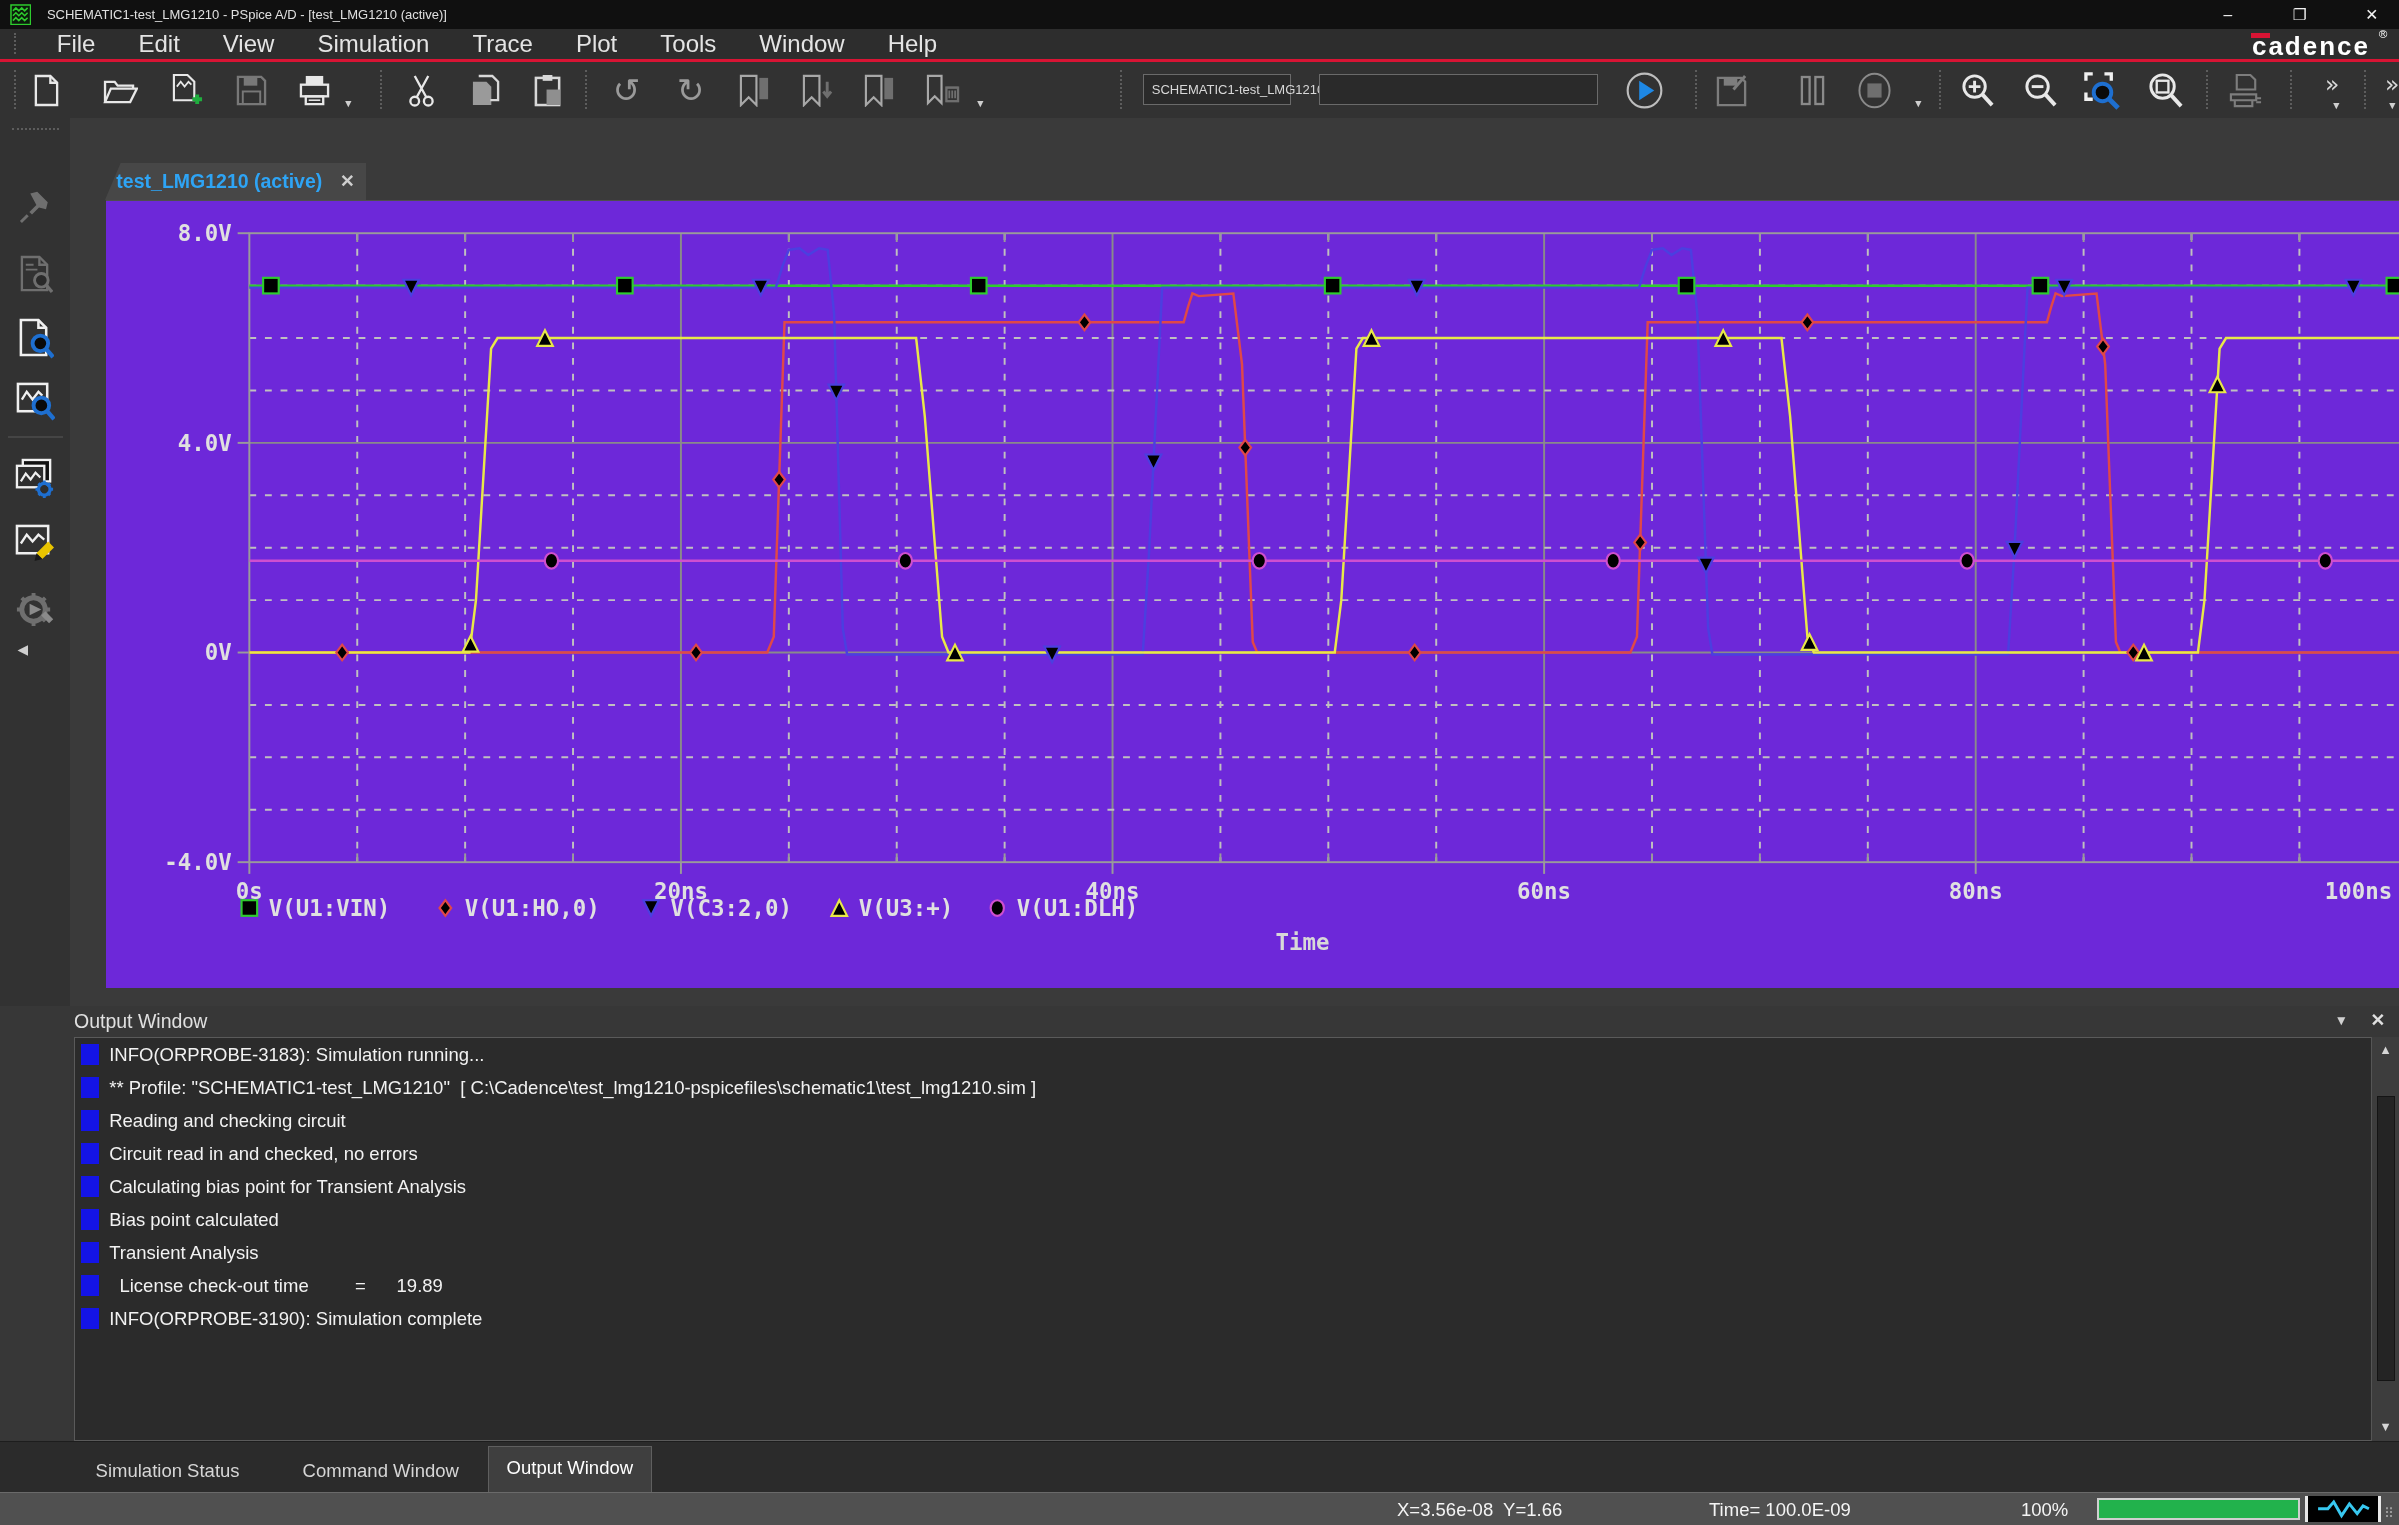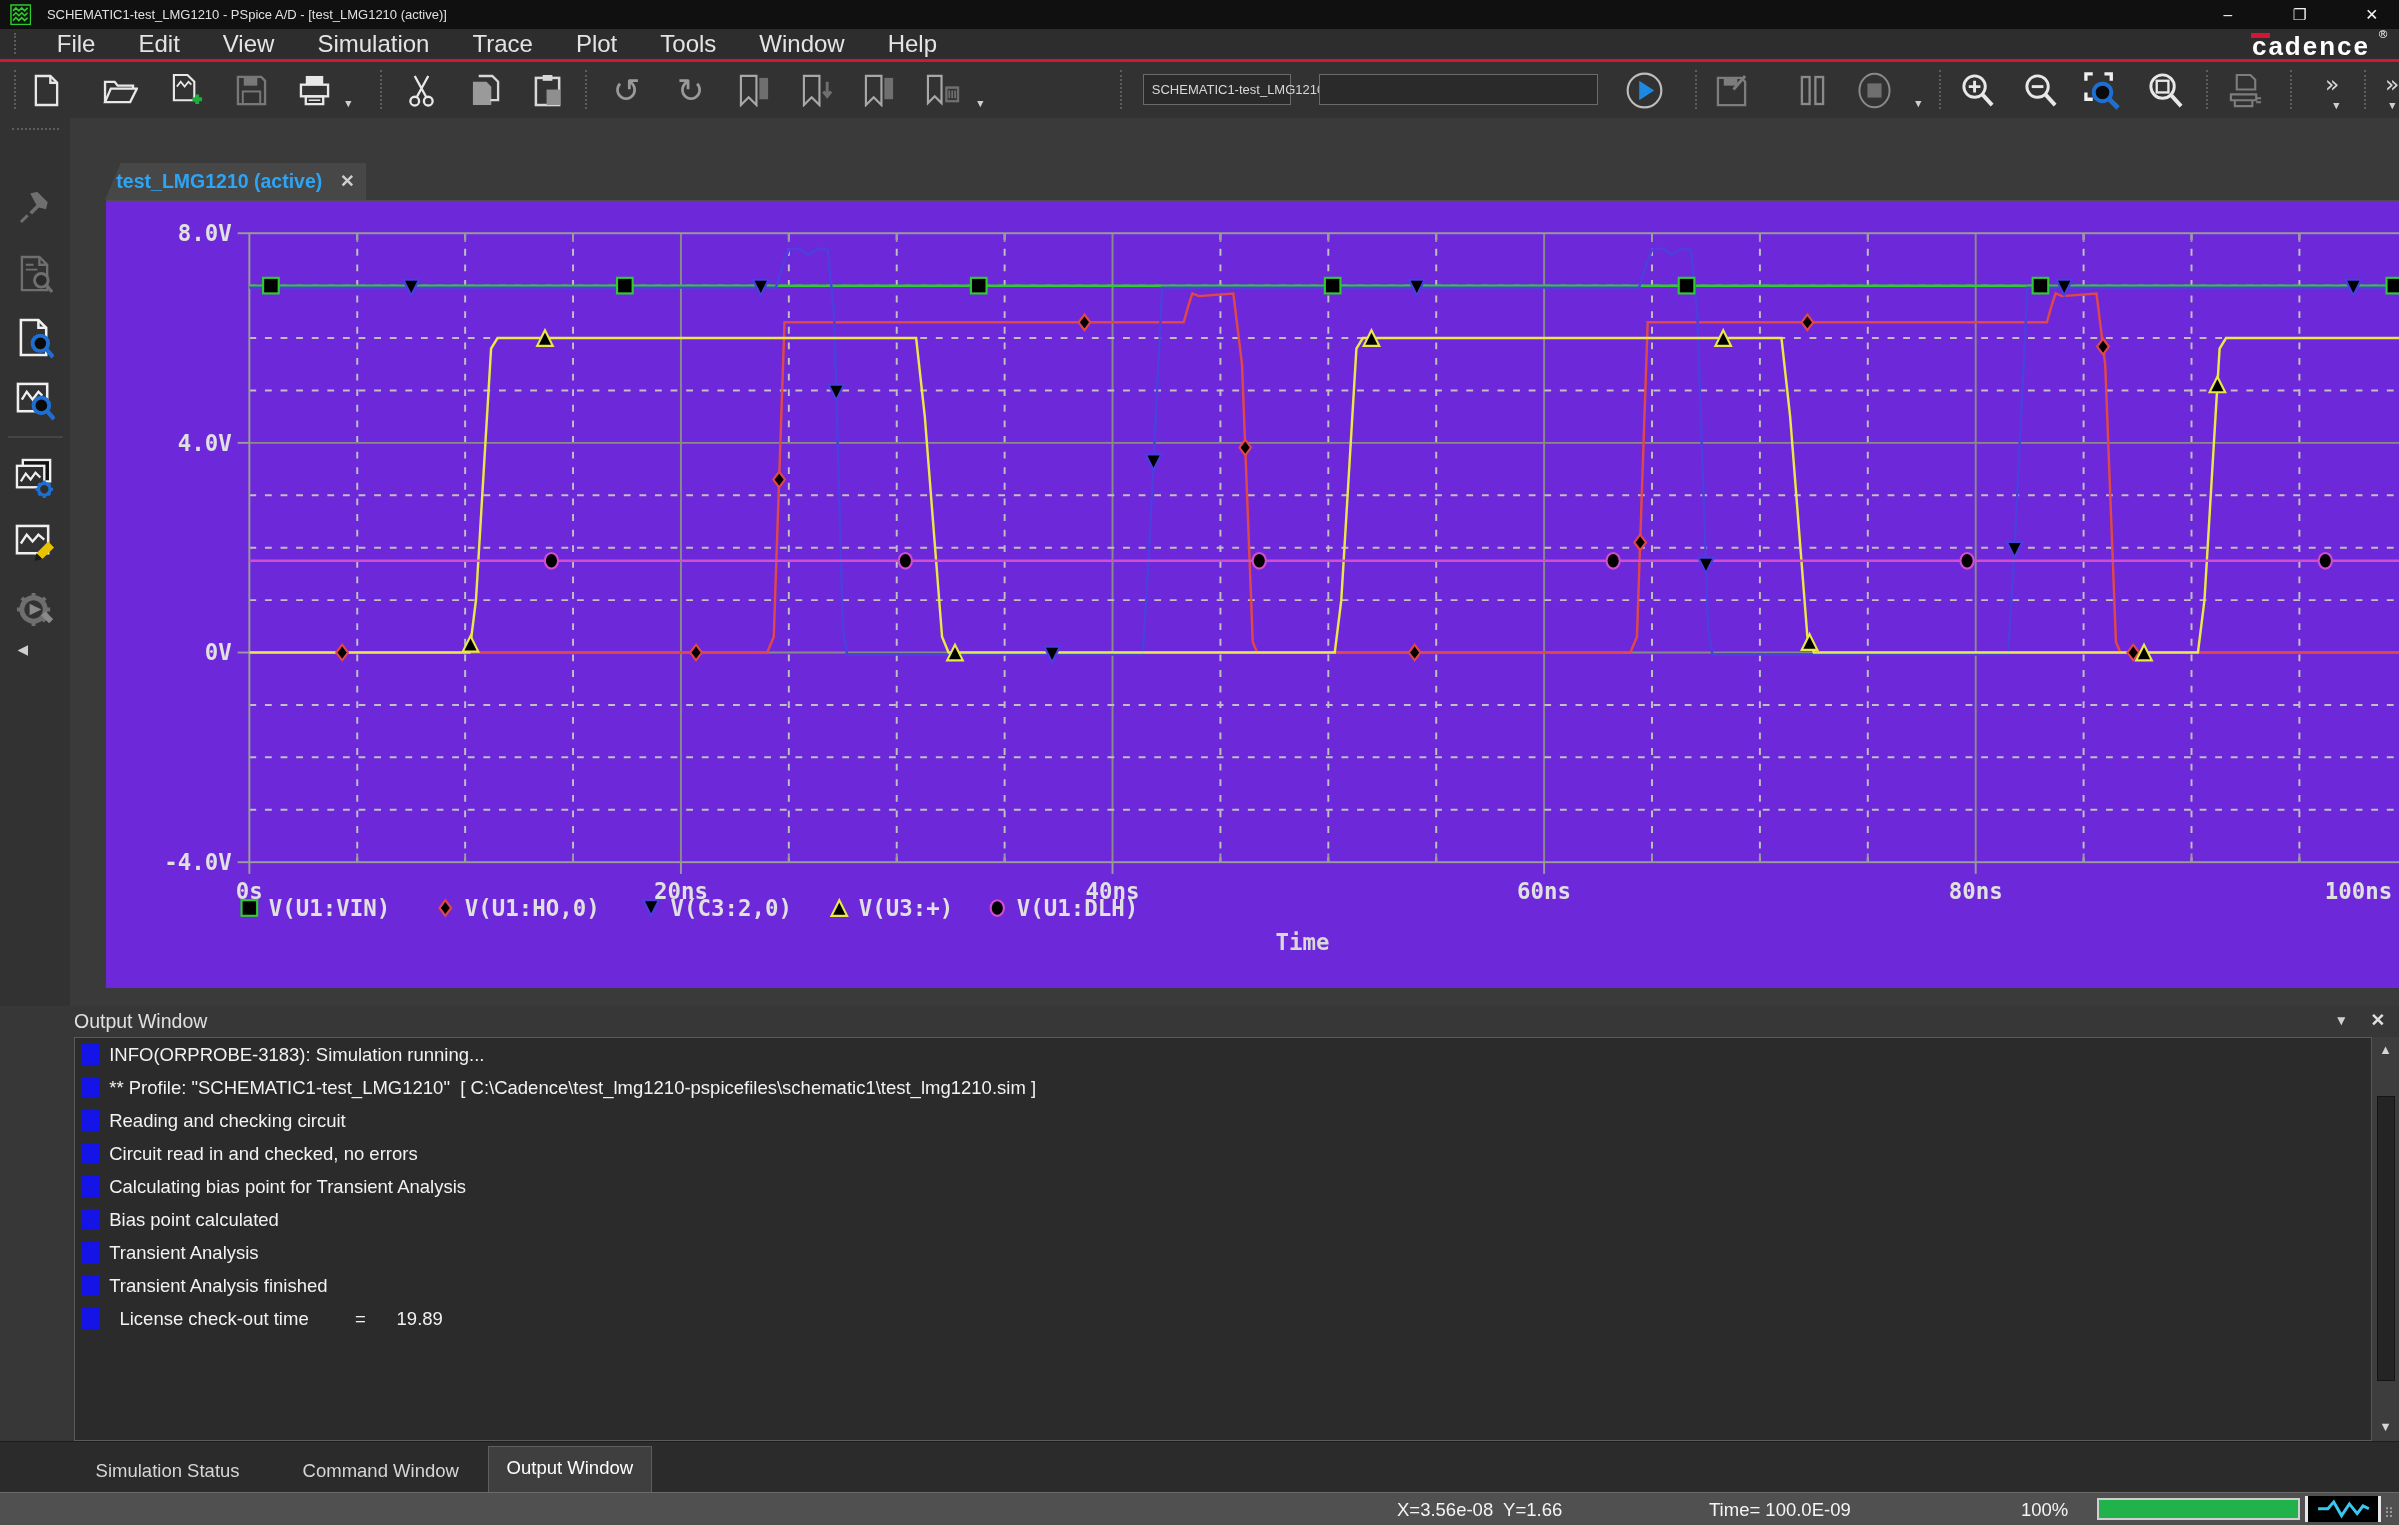--- a/index.html
+++ b/index.html
@@ -548,25 +548,25 @@
       <div class="out-line">
         <span class="out-bullet"></span>
         <span class="out-text">Bias point calculated</span>
       </div>
       <div class="out-line">
         <span class="out-bullet"></span>
         <span class="out-text">Transient Analysis</span>
       </div>
       <div class="out-line">
         <span class="out-bullet"></span>
-        <span class="out-text">Transient Analysis finished</span>
-      </div>
-      <div class="out-line">
-        <span class="out-bullet"></span>
         <span class="out-text">  License check-out time         =      19.89</span>
+      </div>
+      <div class="out-line">
+        <span class="out-bullet"></span>
+        <span class="out-text">INFO(ORPROBE-3190): Simulation complete</span>
       </div>
     </div>
   <div id="output-scroll">
     <span class="scroll-arrow" style="top:0">▲</span>
     <span class="scroll-arrow" style="bottom:0">▼</span>
     <div id="scroll-thumb"></div>
   </div>
 </div>
 
 <div id="bottom-tabs" class="abs">

